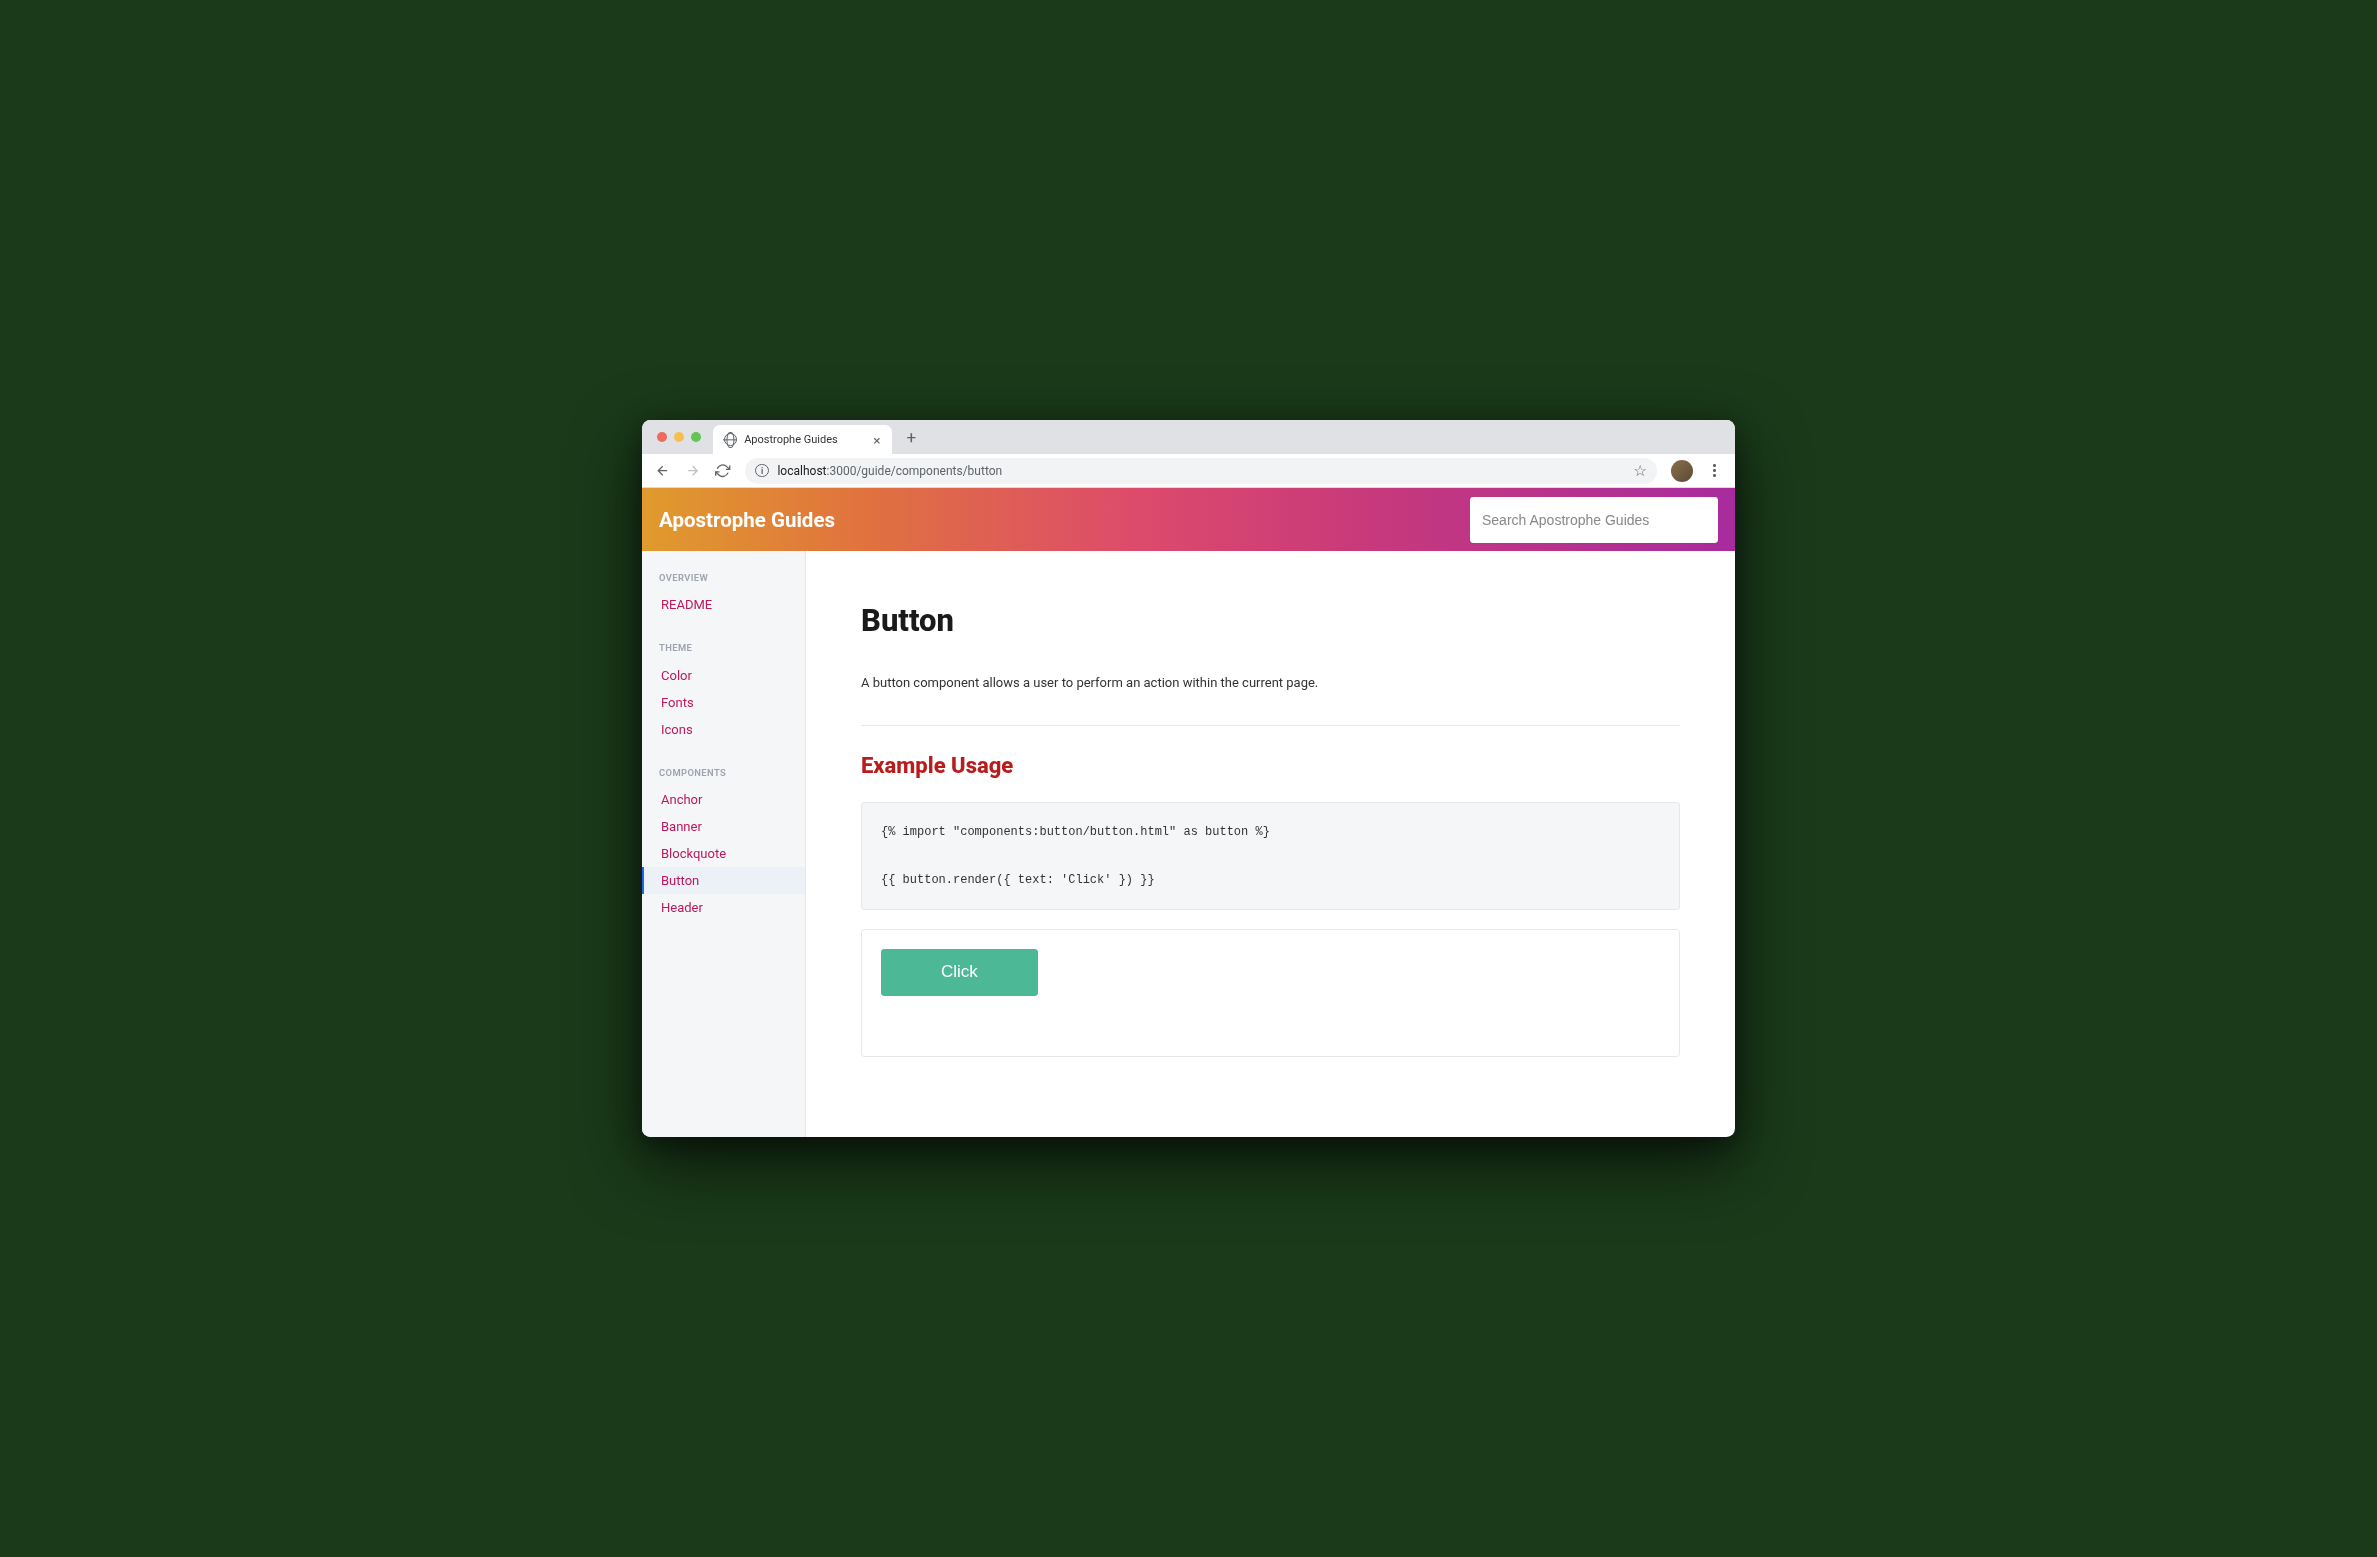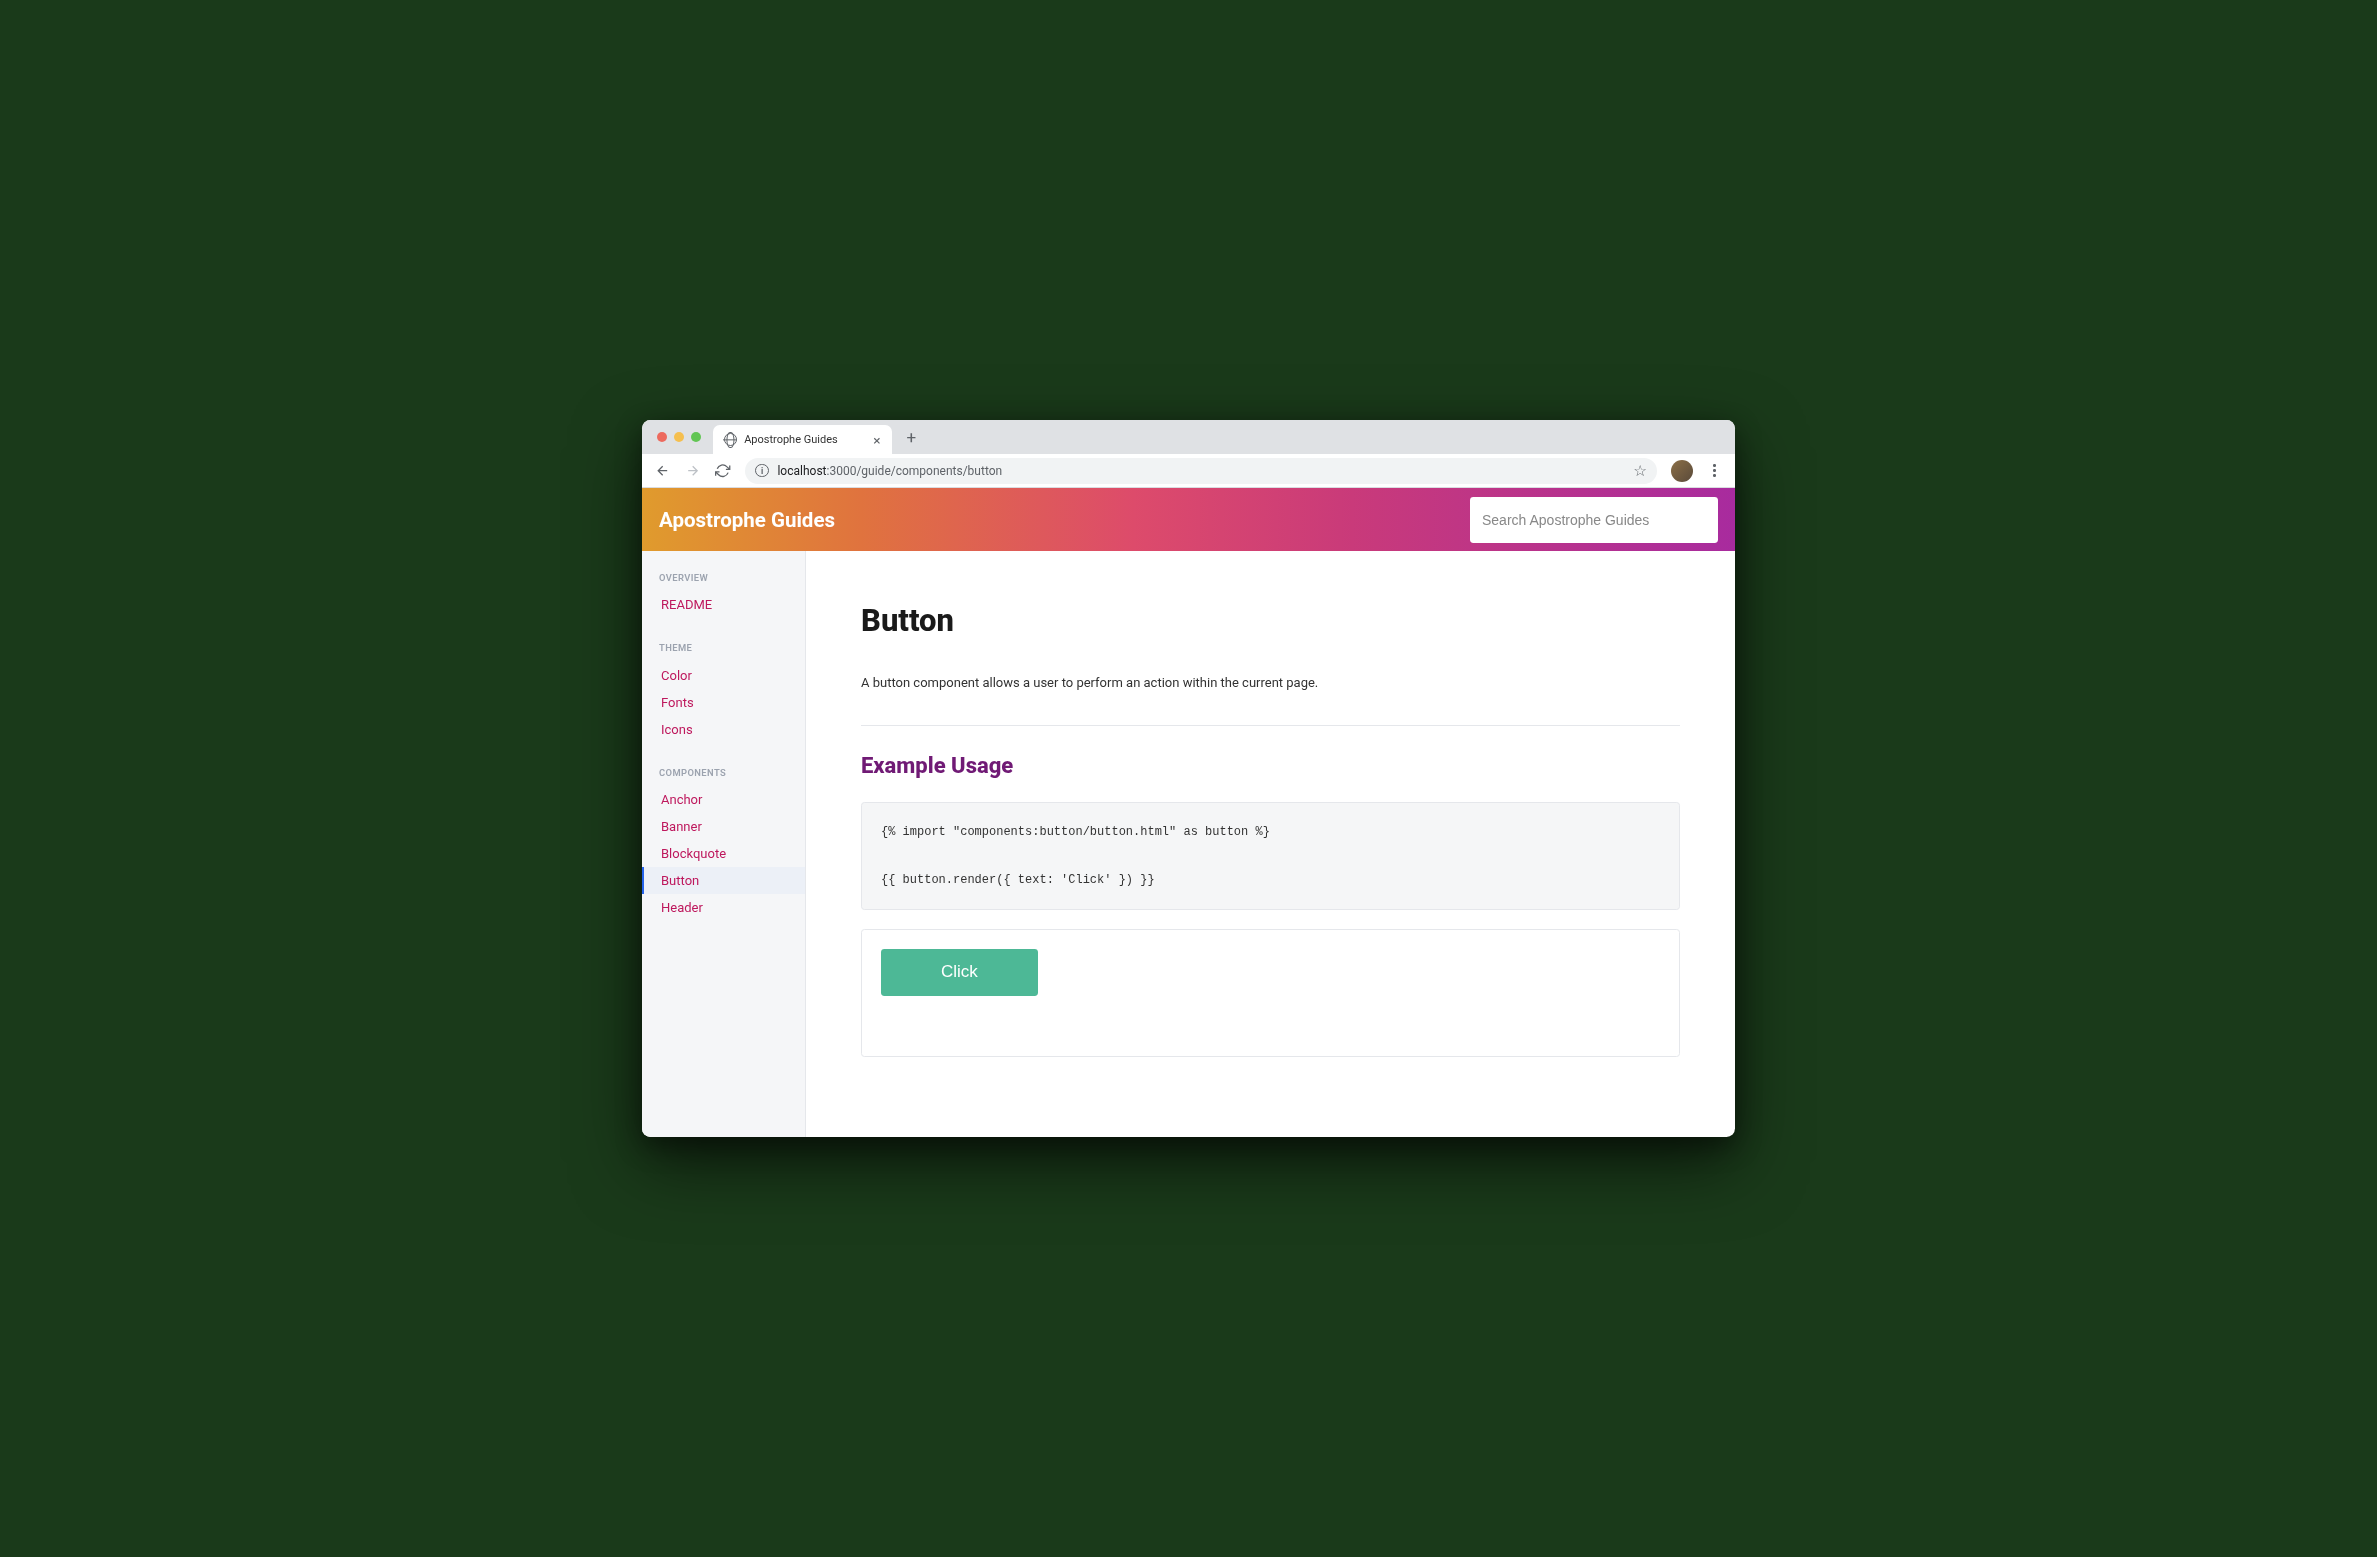--- a/index.html
+++ b/index.html
@@ -264,21 +264,21 @@
   line-height: 1.5;
 }
 .divider {
   border: none;
   border-top: 0.9px solid #e5e7eb;
   margin-bottom: 27px;
 }
 .section-title {
   font-size: 22px;
   font-weight: 800;
-  color: #701a75;
+  color: #b91c1c;
   margin-bottom: 24px;
 }
 .code-block {
   background: #f5f6f7;
   border: 0.9px solid #e5e7eb;
   border-radius: 3.4px;
   padding: 17px 19px;
   font-family: "SFMono-Regular", Consolas, "Liberation Mono", Menlo, monospace;
   font-size: 12px;
   color: #333;

